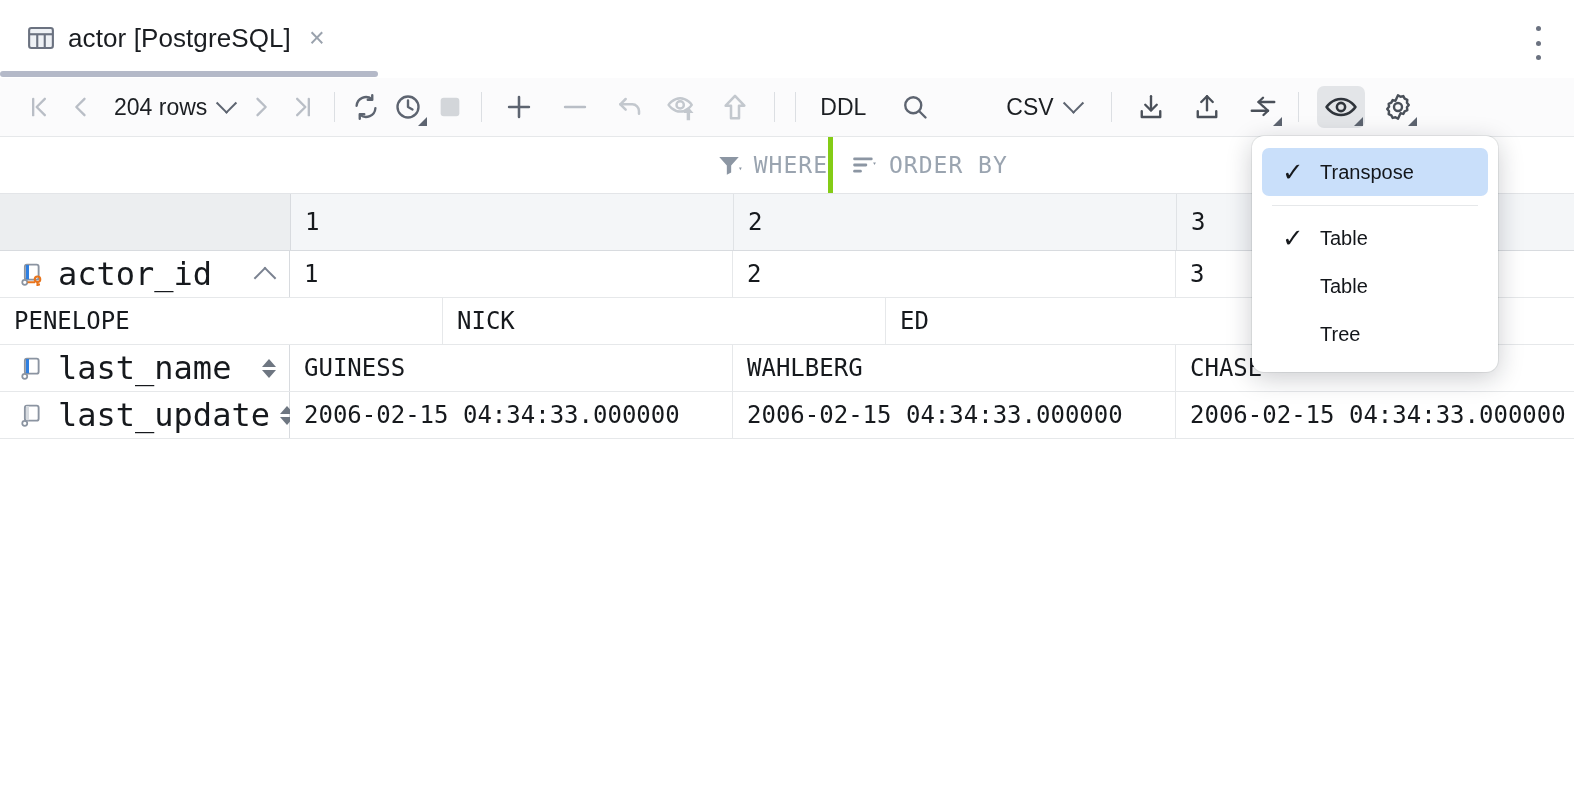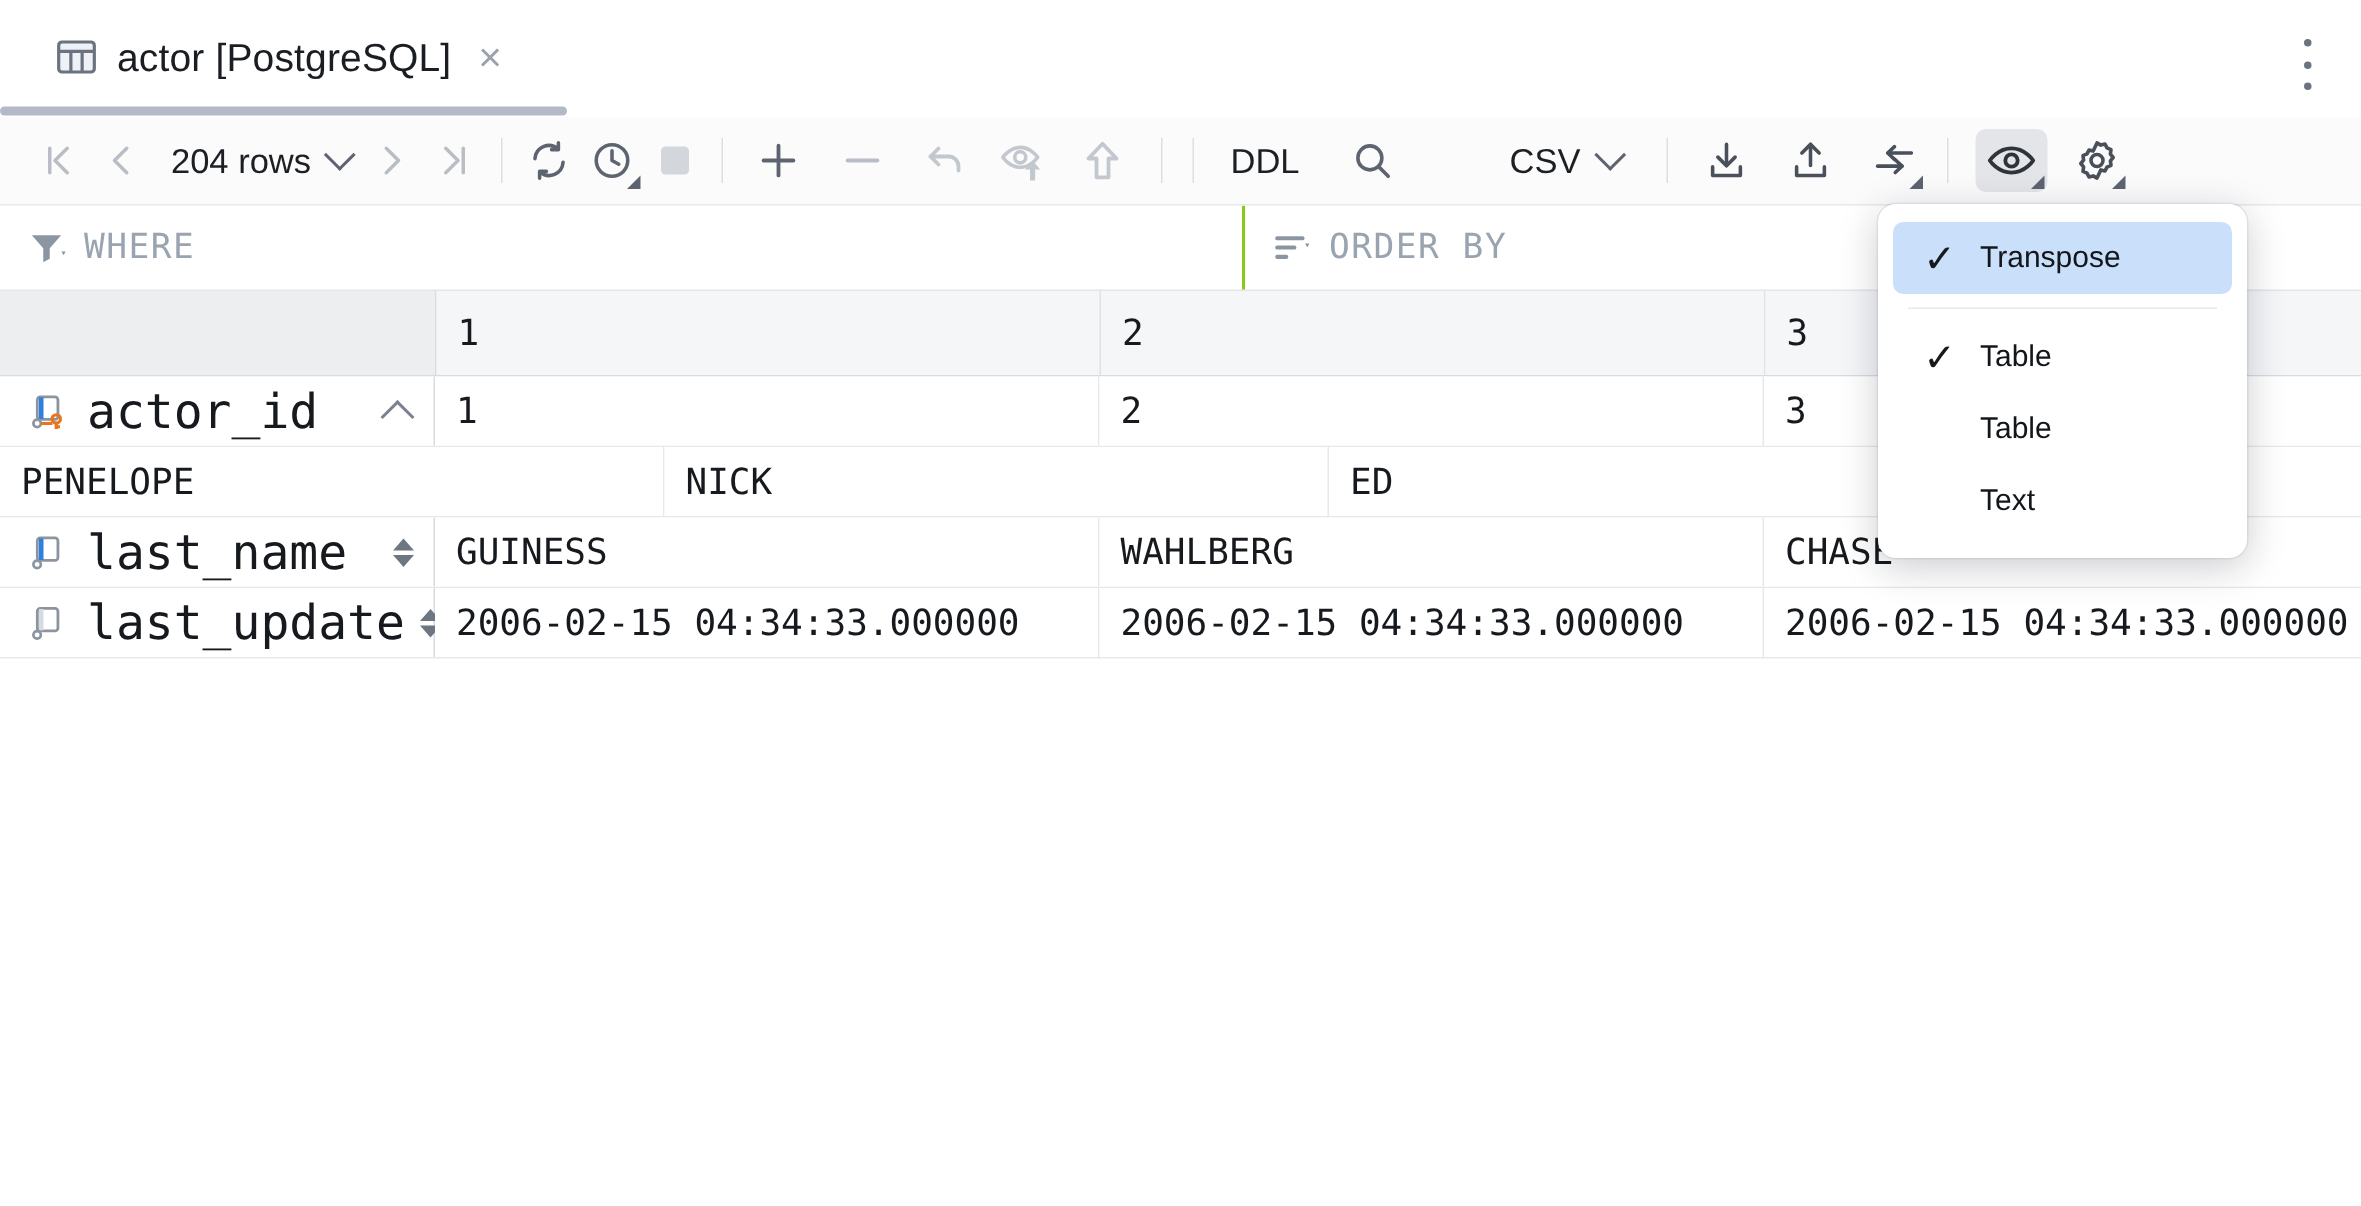--- a/index.html
+++ b/index.html
@@ -5,42 +5,42 @@
   html,body{margin:0;padding:0;}
   body{
     width:1574px;height:804px;overflow:hidden;background:#ffffff;
     font-family:"Liberation Sans",sans-serif;
     -webkit-font-smoothing:antialiased;
   }
   .app{position:relative;width:1574px;height:804px;background:#fff;}
 
   
   .tabbar{position:relative;height:78px;background:#fff;}
-  .tab{position:absolute;left:26px;top:12px;height:52px;display:flex;align-items:center;gap:12px;padding:0 10px;}
+  .tab{position:absolute;left:16px;top:12px;height:52px;display:flex;align-items:center;gap:12px;padding:0 10px;}
   .tab-title{font-size:26px;color:#1a1d21;letter-spacing:.1px;white-space:nowrap;}
   .tab-close{font-size:27px;color:#9aa2ad;line-height:1;cursor:default;margin-left:6px;}
   .tab-underline{position:absolute;left:0;top:71px;width:378px;height:6px;background:#b4b9c8;border-radius:3px;}
   .more-dots{position:absolute;right:24px;top:22px;width:24px;height:34px;display:flex;flex-direction:column;align-items:center;justify-content:space-between;padding:4px 0;}
   .more-dots i{display:block;width:5px;height:5px;border-radius:50%;background:#6b7280;}
 
   
   .toolbar{position:relative;height:58px;background:#fbfbfc;display:flex;align-items:center;border-bottom:1px solid #e6e8ea;}
   .tb{display:flex;align-items:center;height:58px;}
   .tbtn{display:flex;align-items:center;justify-content:center;height:42px;min-width:42px;border-radius:7px;position:relative;color:#4a5059;}
   .tbtn.pressed{background:#e3e5e8;}
   .tlabel{font-size:23px;color:#1c1f23;padding:0 6px;white-space:nowrap;}
   .sep{width:1px;height:30px;background:#dcdfe3;margin:0 10px;}
   .chev{display:inline-block;width:13px;height:13px;border-right:2.4px solid #5d6470;border-bottom:2.4px solid #5d6470;transform:rotate(45deg) translate(-3px,-3px);margin-left:6px;}
   .caret{position:absolute;right:2px;bottom:2px;width:0;height:0;border-left:9px solid transparent;border-bottom:9px solid #5d6470;}
   svg{display:block;}
 
   
   .filterrow{display:flex;height:56px;border-bottom:1px solid #e3e5e8;background:#fff;}
   .fcell{display:flex;align-items:center;gap:12px;padding-left:18px;}
-  .fcell.where{width:810px;border-right:2px solid #84cc16;}
+  .fcell.where{width:810px;border-right:5px solid #84cc16;justify-content:flex-end;}
   .fcell.order{flex:1;}
   .ftext{font-family:"DejaVu Sans Mono","Liberation Mono",monospace;font-size:23px;color:#9aa4b0;letter-spacing:1px;}
 
   
   .grid{width:1574px;}
   .grow{display:flex;height:46px;border-bottom:1px solid #e6e8ea;}
   .grow.hdr{height:56px;border-bottom:1px solid #d8dbdf;}
   .gcorner{width:290px;min-width:290px;background:#eceef0;border-right:1px solid #d8dbdf;}
   .gchead{width:443px;min-width:443px;background:#f4f6f8;border-right:1px solid #e0e3e6;
           display:flex;align-items:center;padding-left:14px;box-sizing:border-box;}
@@ -382,17 +382,17 @@
     <div class="mitem">
       <span class="mcheck">✓</span>
       <span class="lbl">Table</span>
     </div>
     <div class="mitem">
       <span class="mcheck empty">✓</span>
       <span class="lbl">Table</span>
     </div>
     <div class="mitem">
       <span class="mcheck empty">✓</span>
-      <span class="lbl">Text</span>
+      <span class="lbl">Tree</span>
     </div>
   </div>
 
 </div>
 
 </body></html>

